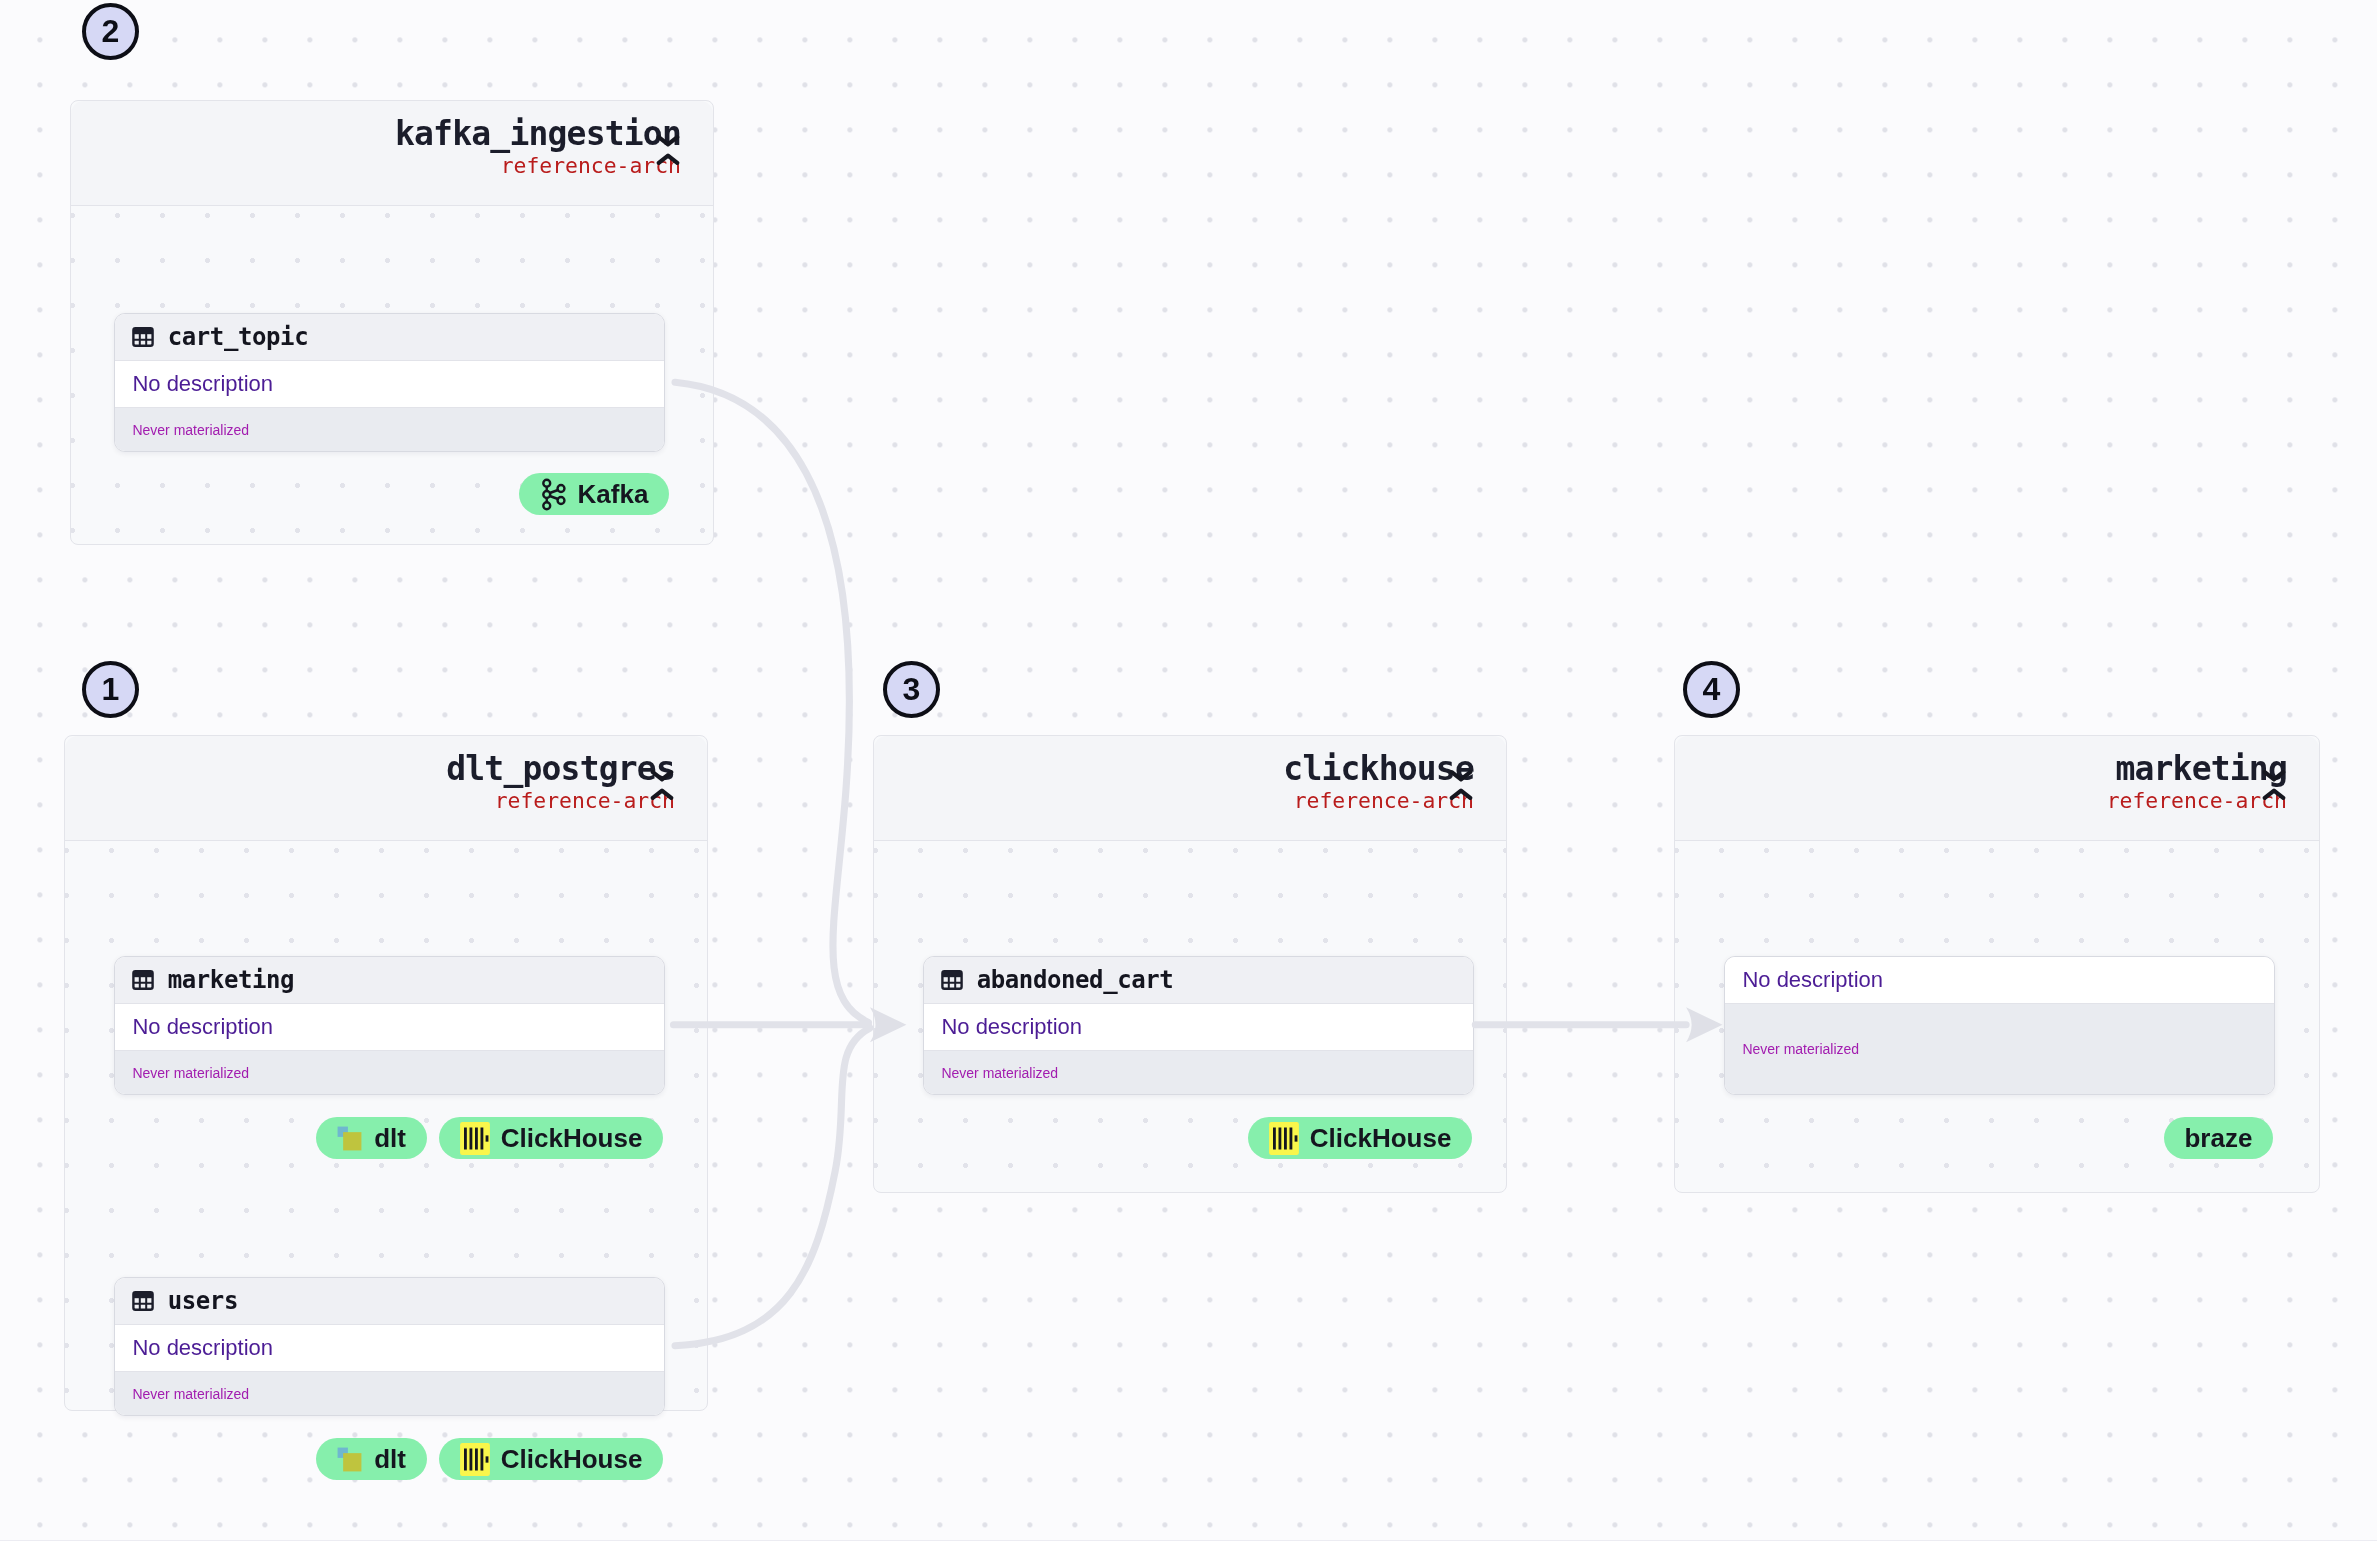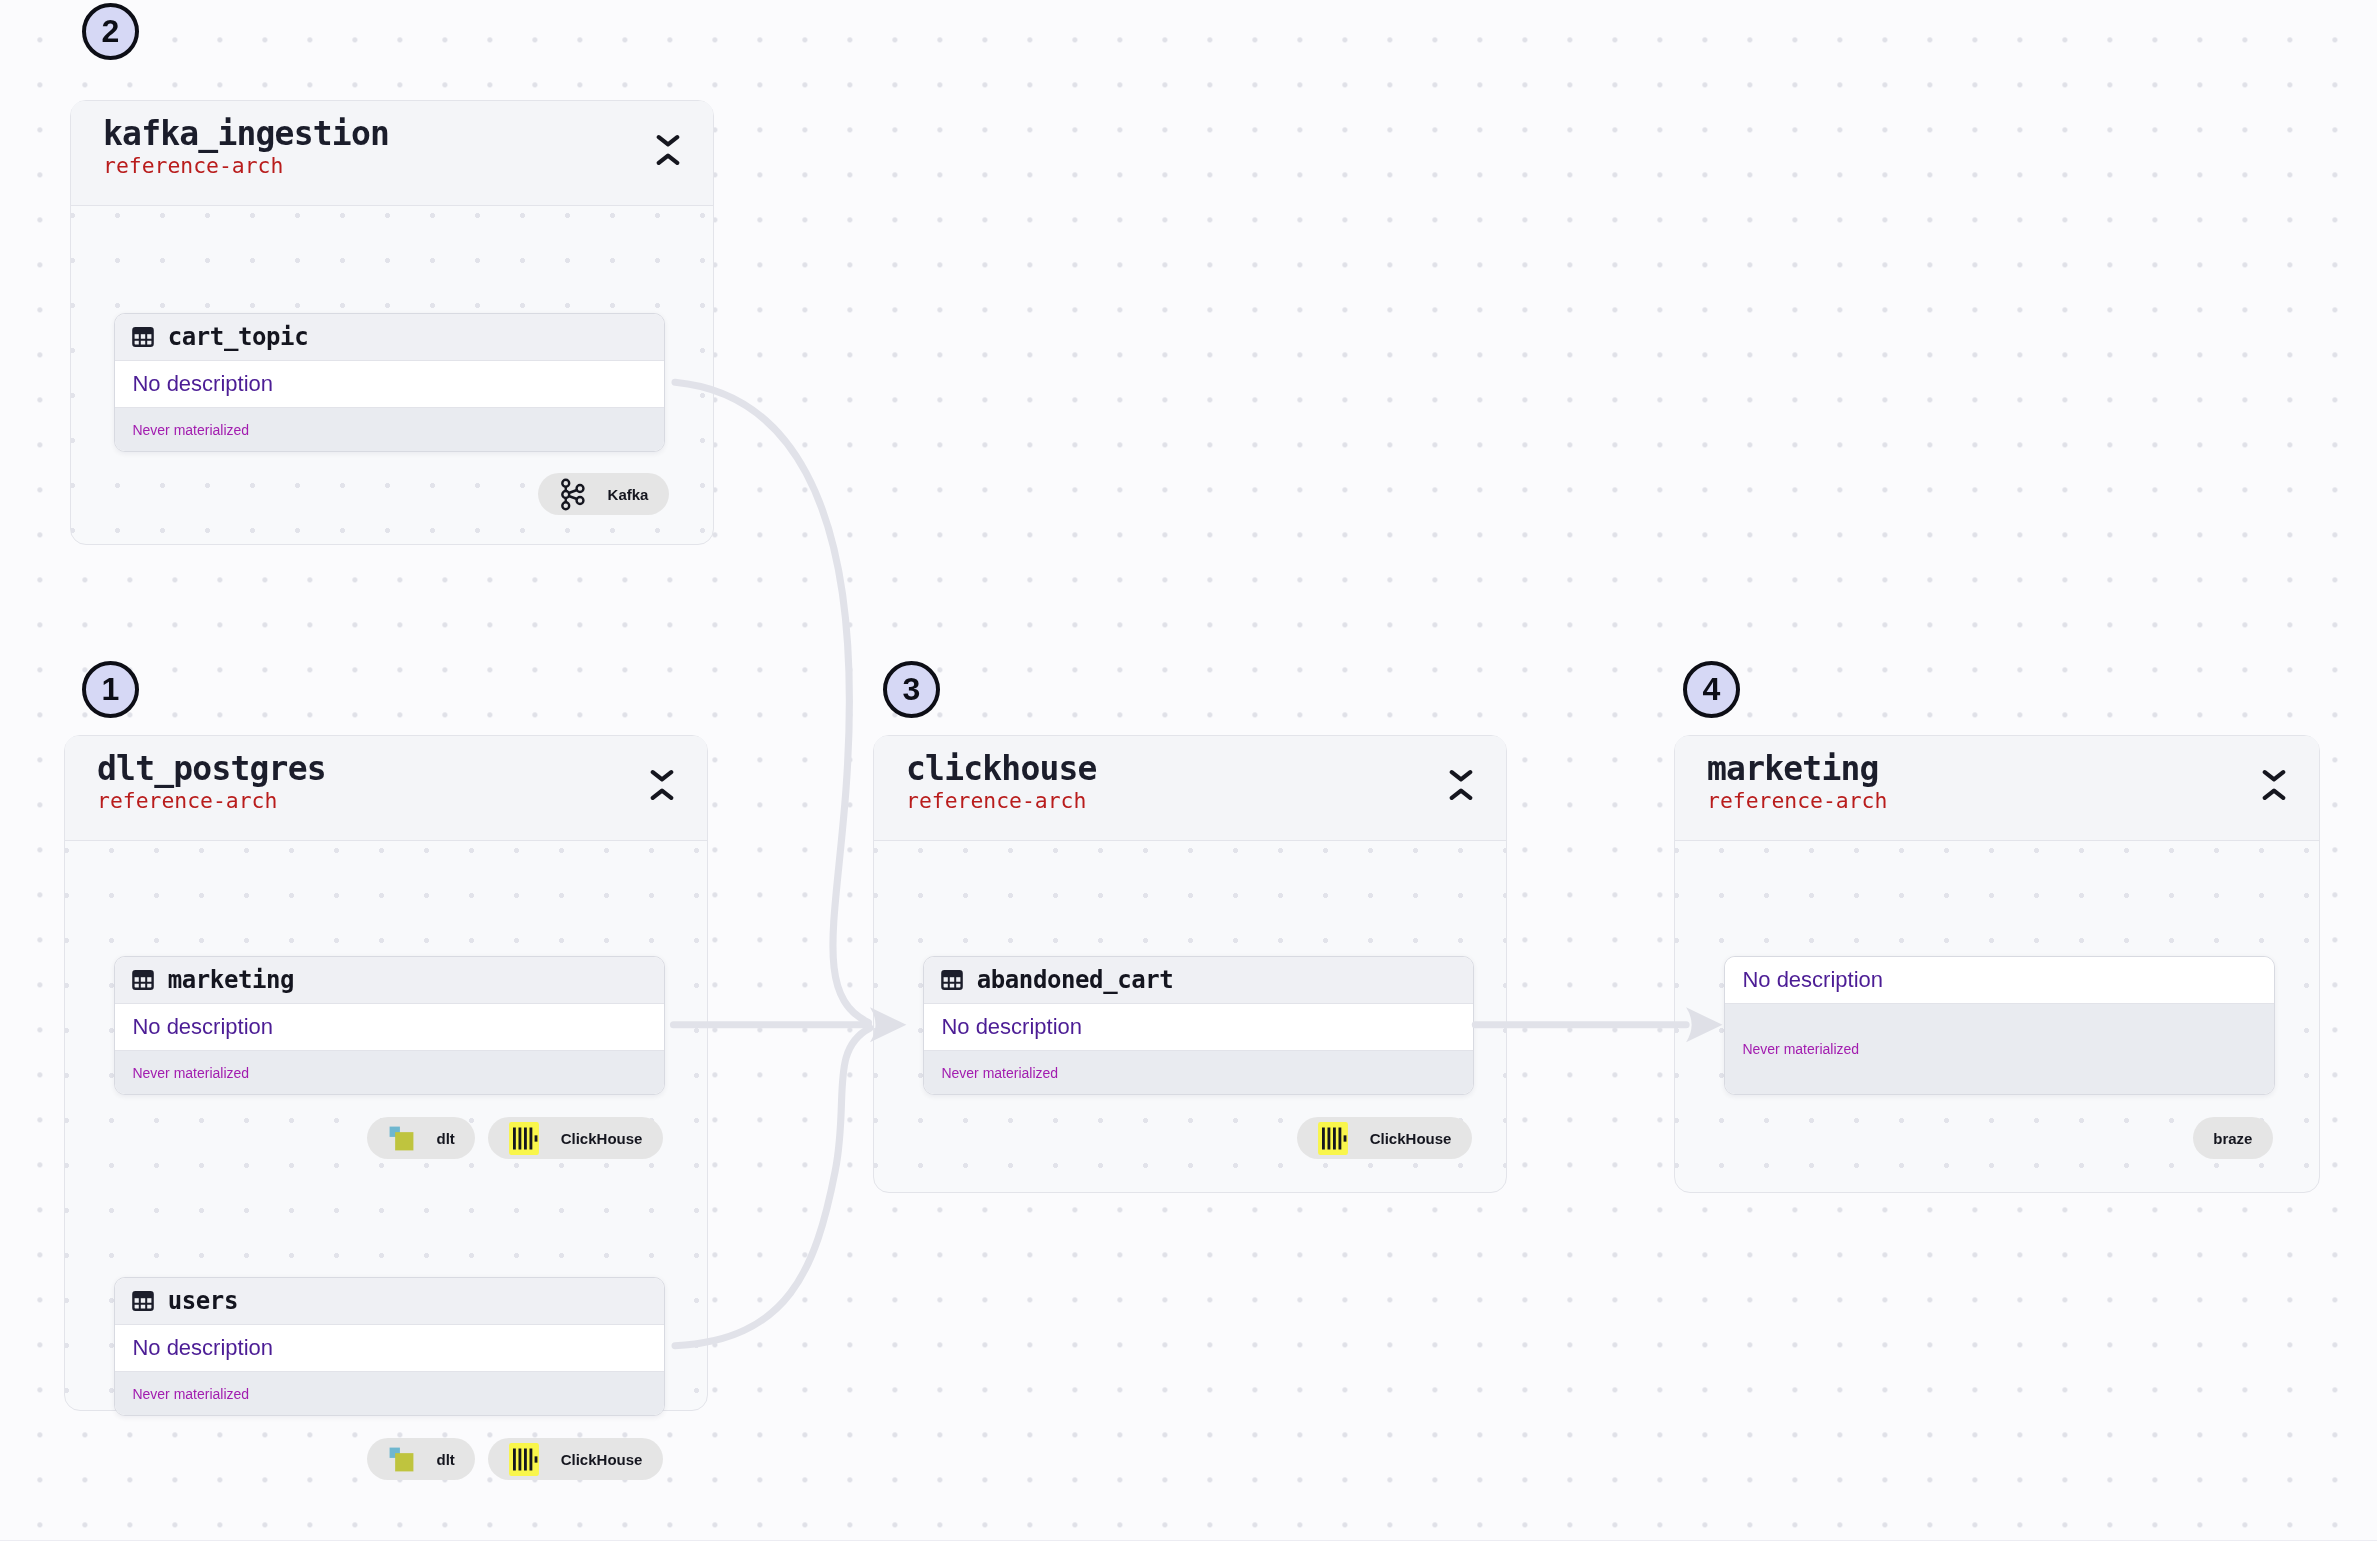--- a/index.html
+++ b/index.html
@@ -21,22 +21,23 @@
     position:absolute; left:0; right:0; bottom:0; height:12px;
     background:rgba(255,255,255,0.85);
     border-top:0.8px solid #ececf2;
     z-index:5;
   }
   
   .group {
     position:absolute;
     background:#f8f9fb;
     border:1.6px solid #e3e4ea;
-    border-radius:16px;
+    border-radius:8px;
     z-index:1;
+    text-align:right;
   }
   .group-header {
     position:absolute; left:0; right:0; top:0; height:105px;
     background:#f4f5f8;
     border-bottom:1.6px solid #e3e4ea;
     border-radius:12.7px 12.7px 0 0;
     padding:14.3px 32px 0 32px;
   }
   .group-title {
     font-family:"DejaVu Sans Mono", monospace;
@@ -105,25 +106,25 @@
     font-size:14px; color:#a21caf;
   }
   
   .tag-row {
     position:absolute;
     display:flex; gap:12.7px; justify-content:flex-end; align-items:center;
     height:42px;
     z-index:2;
   }
   .tag {
-    display:inline-flex; align-items:center; gap:22px;
+    display:inline-flex; align-items:center; gap:11px;
     height:42px; padding:0 20.6px;
-    background:#e5e5e5;
+    background:#86efac;
     border-radius:21.4px;
-    font-size:15px; font-weight:bold; color:#15161f;
+    font-size:26px; font-weight:bold; color:#15161f;
     white-space:nowrap;
   }
   
   .step-badge {
     position:absolute;
     width:57px; height:57px;
     border-radius:50%;
     background:#d6d8f5;
     border:4px solid #0d0e16;
     display:flex; align-items:center; justify-content:center;

